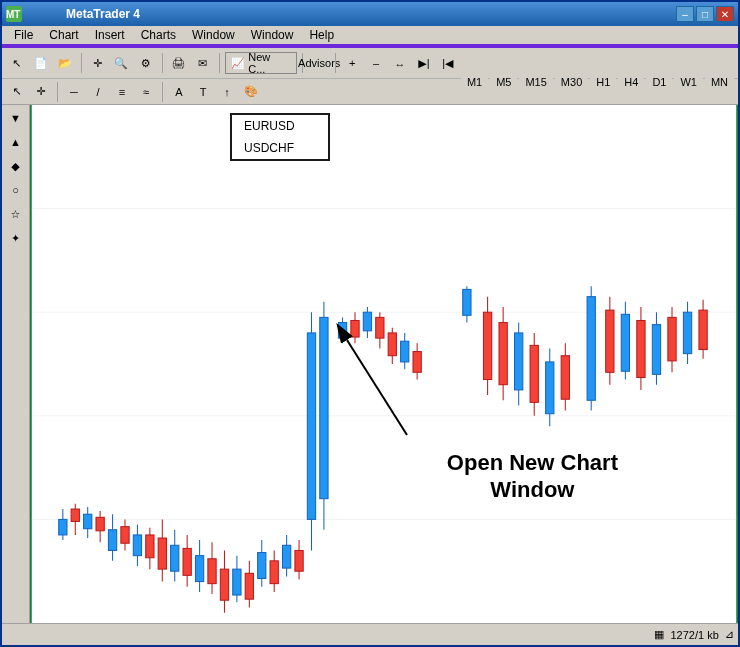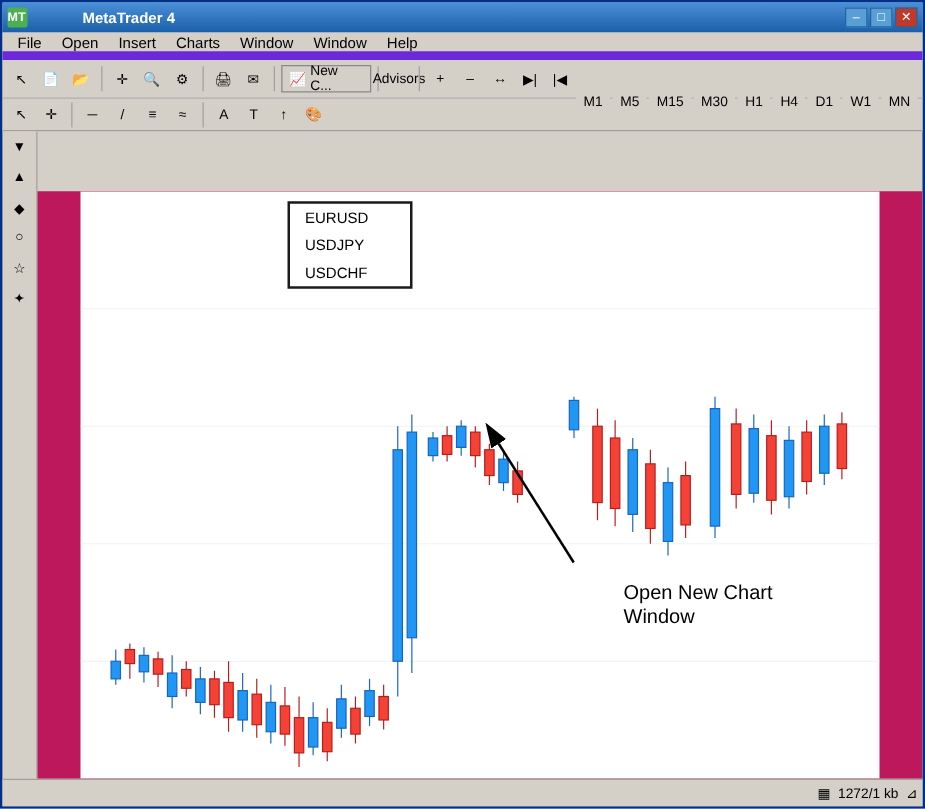--- a/index.html
+++ b/index.html
@@ -78,22 +78,21 @@
 
     .title-btn.close {
       background: #c0392b;
     }
 
     
     .menu-bar {
       background: #d4d0c8;
       height: 22px;
       display: flex;
-      align-items: center;
-      border-bottom: 7px solid #6d28d9;
+      border-bottom: 4px solid #6d28d9;
       padding: 0 4px;
       flex-shrink: 0;
     }
 
     .menu-item {
       padding: 2px 8px;
       cursor: pointer;
       font-size: 12px;
       color: #000;
     }
@@ -197,24 +196,23 @@
       align-items: center;
       justify-content: center;
       cursor: pointer;
       font-size: 11px;
       border: 1px solid transparent;
     }
 
     
     .chart-area {
       flex: 1;
-      background: #be185d;
+      background: #15803d;
       position: relative;
       overflow: hidden;
-      margin-top: 48px;
     }
 
     
     .symbol-dropdown {
       position: absolute;
       top: 8px;
       left: 200px;
       background: white;
       border: 2px solid #1a1a1a;
       z-index: 100;
@@ -230,23 +228,24 @@
 
     
     .annotation {
       position: absolute;
       bottom: 120px;
       right: 120px;
       pointer-events: none;
     }
 
     .annotation-text {
-      font-size: 16px;
-      font-weight: normal;
+      font-size: 22px;
+      font-weight: bold;
       color: #000;
+      text-align: center;
       line-height: 1.2;
     }
 
     
     .status-bar {
       height: 22px;
       background: #d4d0c8;
       border-top: 1px solid #a0a0a0;
       display: flex;
       align-items: center;
@@ -290,21 +289,21 @@
     </div>
     <div class="title-controls">
       <div class="title-btn">–</div>
       <div class="title-btn">□</div>
       <div class="title-btn close">✕</div>
     </div>
   </div>
 
   <div class="menu-bar">
     <div class="menu-item">File</div>
-    <div class="menu-item">Open</div>
+    <div class="menu-item">Chart</div>
     <div class="menu-item">Insert</div>
     <div class="menu-item">Charts</div>
     <div class="menu-item">Window</div>
     <div class="menu-item">Window</div>
     <div class="menu-item">Help</div>
   </div>
 
   <div class="toolbar-container">
     <div class="toolbar">
 
@@ -513,21 +512,20 @@
           <line x1="633" y1="190" x2="633" y2="250" class="wick wick-up"></line>
           <rect x="629" y="200" width="8" height="40" class="candle-up"></rect>
           <line x1="648" y1="188" x2="648" y2="245" class="wick wick-down"></line>
           <rect x="644" y="198" width="8" height="38" class="candle-down"></rect>
         </g>
       </svg>
 
       
       <div class="symbol-dropdown">
         <div class="dropdown-item">EURUSD</div>
-        <div class="dropdown-item">USDJPY</div>
         <div class="dropdown-item">USDCHF</div>
       </div>
 
       
       <div class="annotation">
         <div class="annotation-text">Open New Chart</div>
         <div class="annotation-text">Window</div>
 
         <svg width="200" height="120" style="position:absolute; top:-130px; left:-120px; overflow:visible;">
           <defs>

